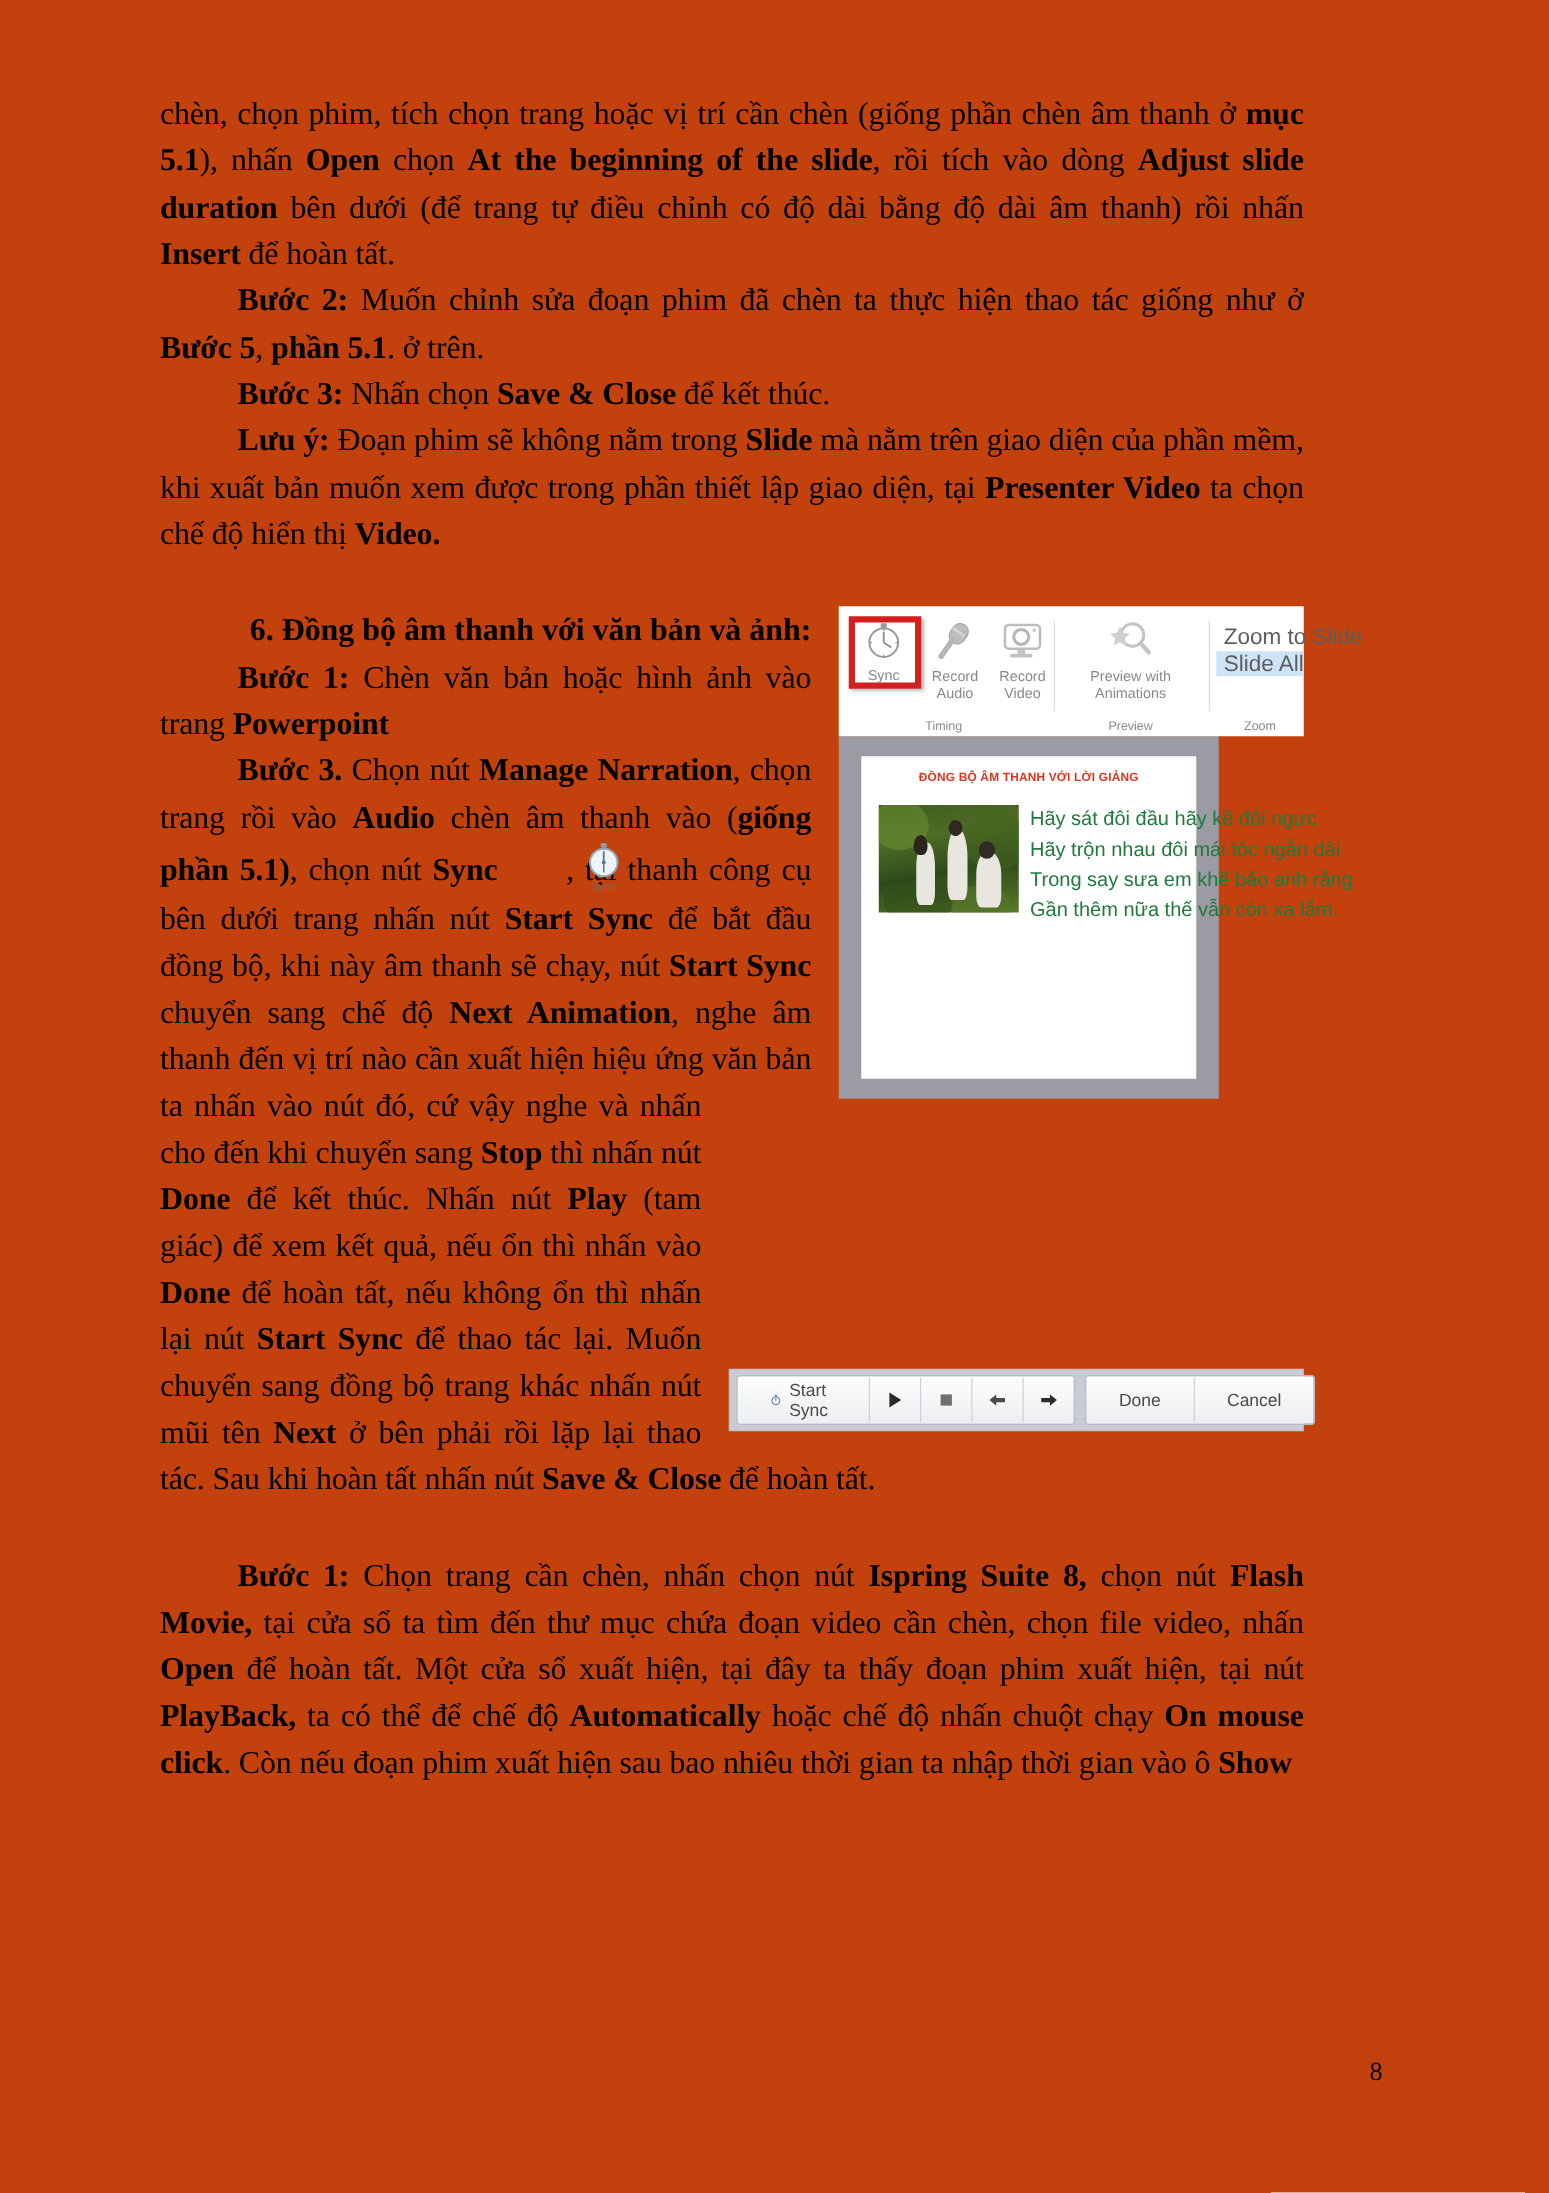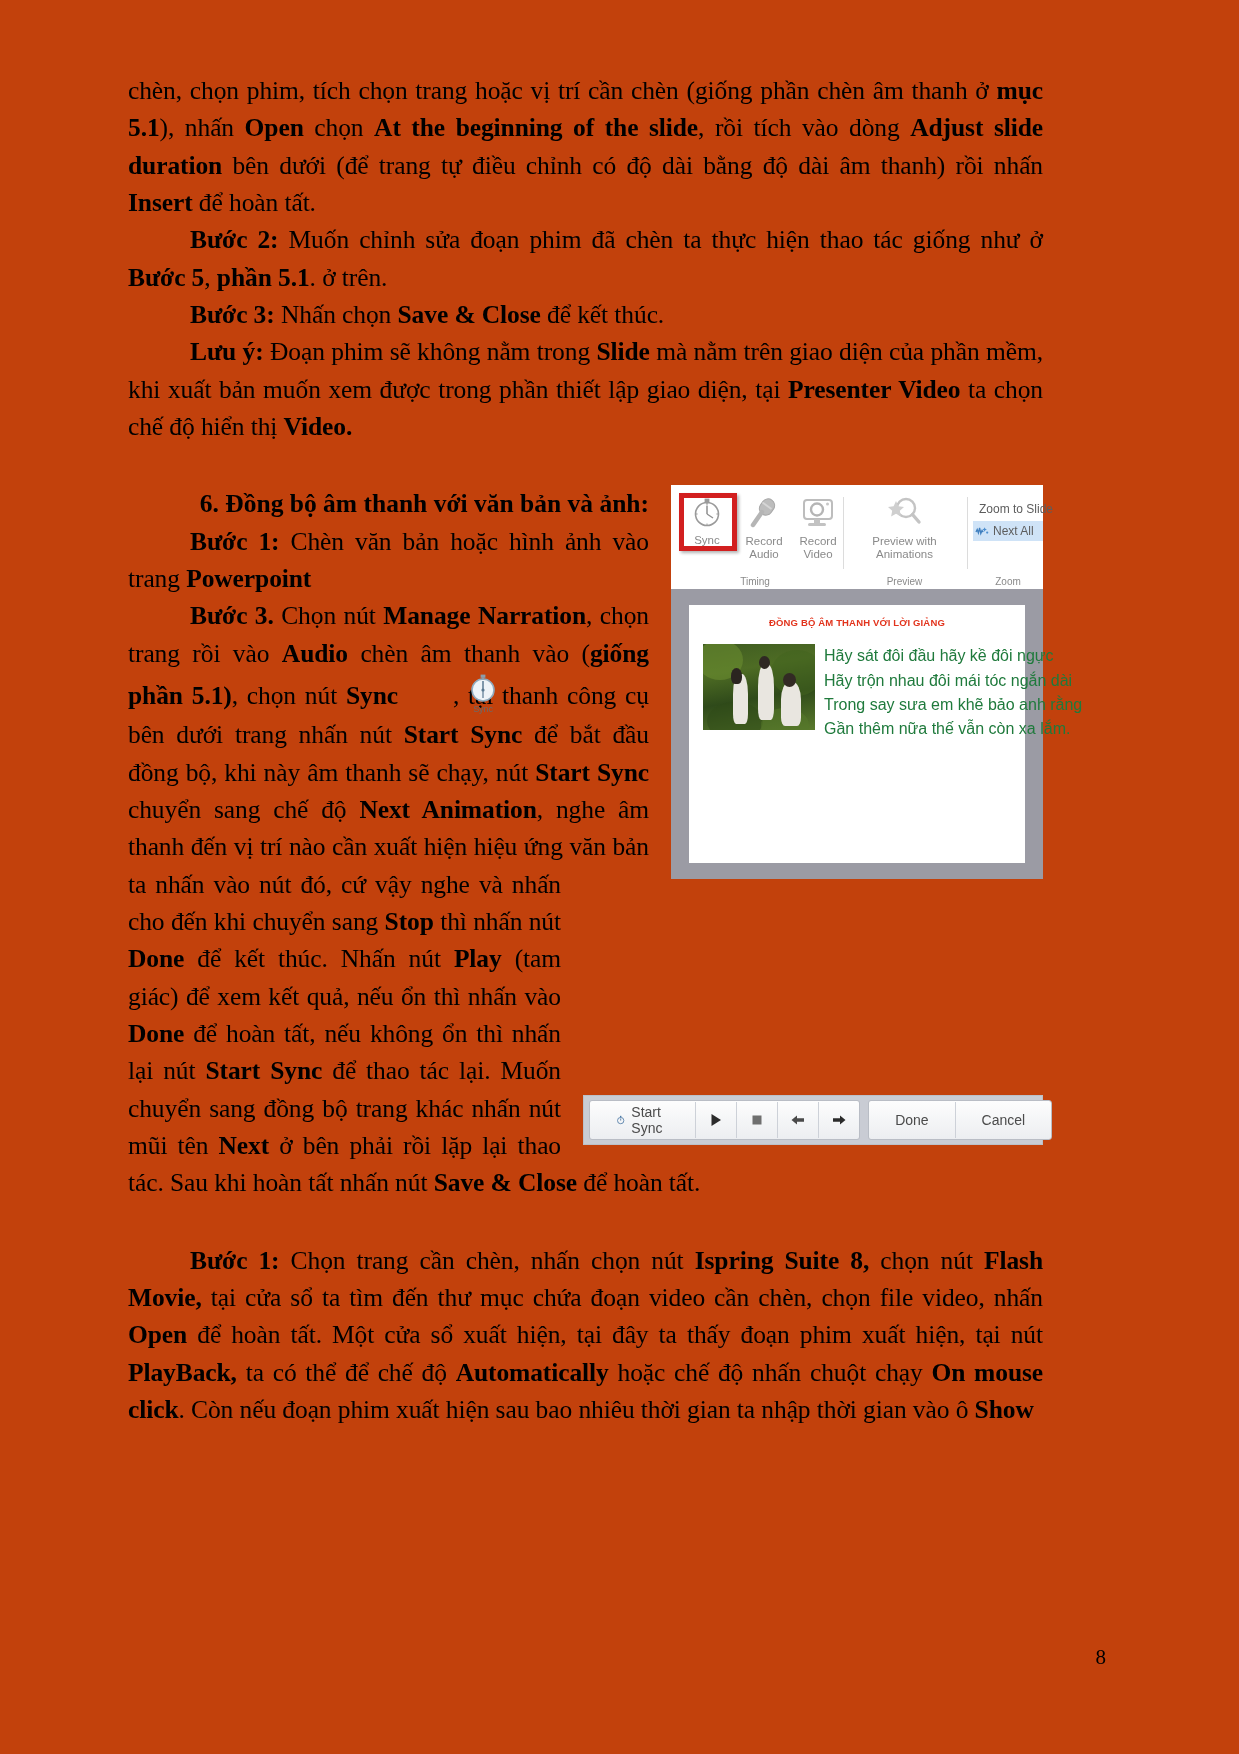--- a/index.html
+++ b/index.html
@@ -103,35 +103,35 @@
     top: 2px;
     width: 58px;
     height: 58px;
     border: 5px solid #d21f1f;
     box-sizing: border-box;
     box-shadow: 2px 2px 3px rgba(0,0,0,0.30);
     background: #ffffff;
   }
   .zoom-item {
     font-family: "Liberation Sans", sans-serif;
-    font-size: 12px;
+    font-size: 18px;
     color: #5d5d5d;
     display: flex;
     align-items: center;
     gap: 4px;
     height: 20px;
     padding: 0 2px;
     white-space: nowrap;
   }
   .zoom-item.sel {
     background: #cfe3f7;
   }
 
   .slide-frame {
-    width: 372px;
+    width: 304px;
     height: 290px;
     background: #9b9ba4;
     box-sizing: border-box;
     padding: 16px 18px 16px 18px;
   }
   .slide-white {
     width: 100%;
     height: 100%;
     background: #ffffff;
     box-sizing: border-box;
@@ -331,21 +331,21 @@
                 <line x1="8.4" y1="8.4" x2="11.4" y2="11.4" stroke="#5a5a5a" stroke-width="1.6"></line>
               </svg>
               <span>Zoom to Slide</span>
             </div>
             <div class="zoom-item sel" style="margin-top:2px;">
               <svg width="14" height="14" viewBox="0 0 14 14">
                 <path d="M1 8 L2.2 5.5 L3.4 9 L4.6 4 L5.8 9.5 L7 6.5 L8.2 8" fill="none" stroke="#3f7fbf" stroke-width="1.3"></path>
                 <path d="M9.6 3.2 l0.7 1.6 1.6 0.7 -1.6 0.7 -0.7 1.6 -0.7 -1.6 -1.6 -0.7 1.6 -0.7 z" fill="#4d8fd0"></path>
                 <circle cx="12.2" cy="8.6" r="1.1" fill="#4d8fd0"></circle>
               </svg>
-              <span>Next All</span>
+              <span>Slide All</span>
             </div>
             <div class="rib-group-label">Zoom</div>
           </div>
 
         </div>
       </div>
 
       <div class="slide-frame">
         <div class="slide-white">
           <div class="slide-title">ĐỒNG BỘ ÂM THANH VỚI LỜI GIẢNG</div>

